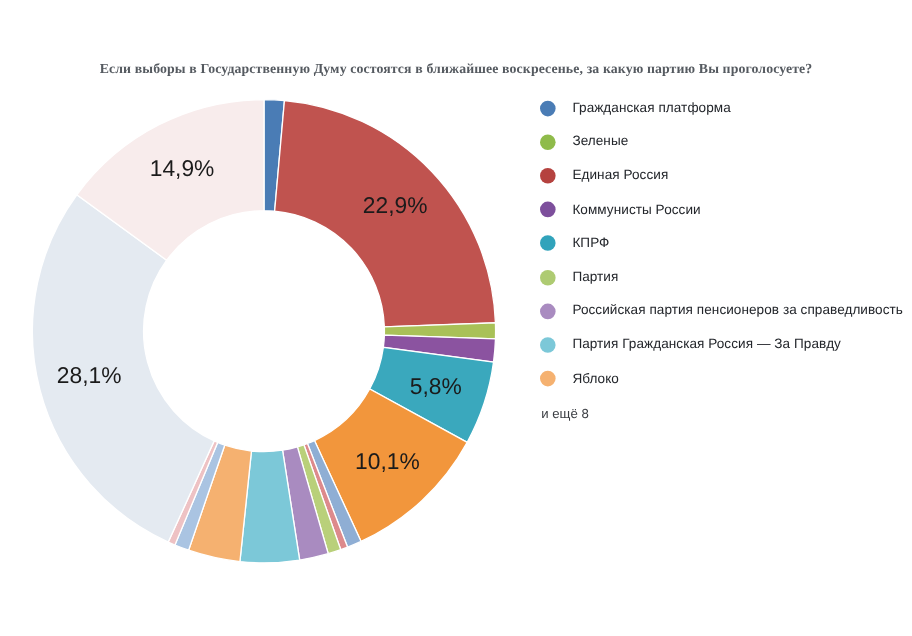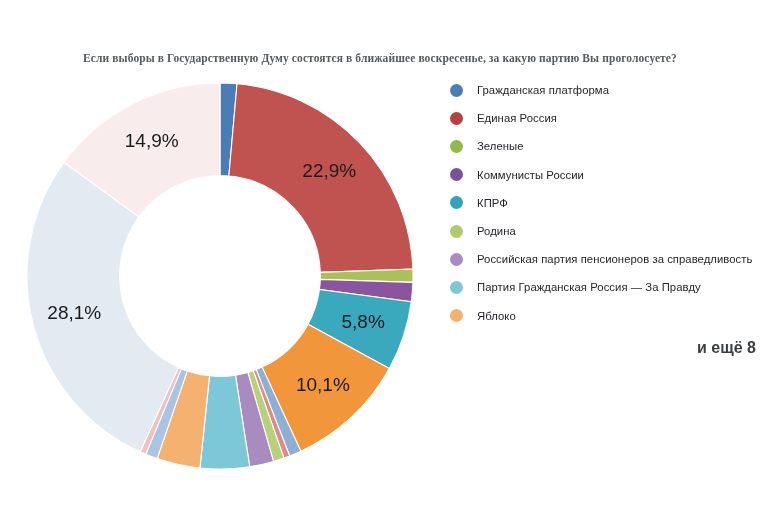--- a/index.html
+++ b/index.html
@@ -70,24 +70,23 @@
   .legend-label {
     font-size: 11.3px;
     font-weight: 400;
     color: #23262b;
     white-space: nowrap;
     letter-spacing: 0.05px;
   }
   #legend-more {
     margin-top: 9px;
     margin-left: 1px;
-    font-size: 16px;
-    font-weight: 700;
+    font-size: 11px;
+    font-weight: 400;
     color: #3a3d42;
-    text-align: right;
   }
 </style>
 </head>
 <body>
 
 <div id="page">
 
   <div id="chart-title">Если выборы в Государственную Думу состоятся в ближайшее воскресенье, за какую партию Вы проголосуете?</div>
 
   <div id="donut-wrap">
@@ -120,38 +119,38 @@
     </svg>
   </div>
 
   <div id="legend">
     <div id="legend-items">
         <div class="legend-item">
           <span class="legend-dot" style="background: rgb(74, 124, 181);"></span>
           <span class="legend-label">Гражданская платформа</span>
         </div>
         <div class="legend-item">
+          <span class="legend-dot" style="background: rgb(143, 187, 74);"></span>
+          <span class="legend-label">Зеленые</span>
+        </div>
+        <div class="legend-item">
           <span class="legend-dot" style="background: rgb(181, 66, 63);"></span>
           <span class="legend-label">Единая Россия</span>
-        </div>
-        <div class="legend-item">
-          <span class="legend-dot" style="background: rgb(143, 187, 74);"></span>
-          <span class="legend-label">Зеленые</span>
         </div>
         <div class="legend-item">
           <span class="legend-dot" style="background: rgb(125, 79, 156);"></span>
           <span class="legend-label">Коммунисты России</span>
         </div>
         <div class="legend-item">
           <span class="legend-dot" style="background: rgb(49, 163, 187);"></span>
           <span class="legend-label">КПРФ</span>
         </div>
         <div class="legend-item">
           <span class="legend-dot" style="background: rgb(174, 203, 114);"></span>
-          <span class="legend-label">Родина</span>
+          <span class="legend-label">Партия</span>
         </div>
         <div class="legend-item">
           <span class="legend-dot" style="background: rgb(169, 139, 192);"></span>
           <span class="legend-label">Российская партия пенсионеров за справедливость</span>
         </div>
         <div class="legend-item">
           <span class="legend-dot" style="background: rgb(124, 200, 216);"></span>
           <span class="legend-label">Партия Гражданская Россия — За Правду</span>
         </div>
         <div class="legend-item">

